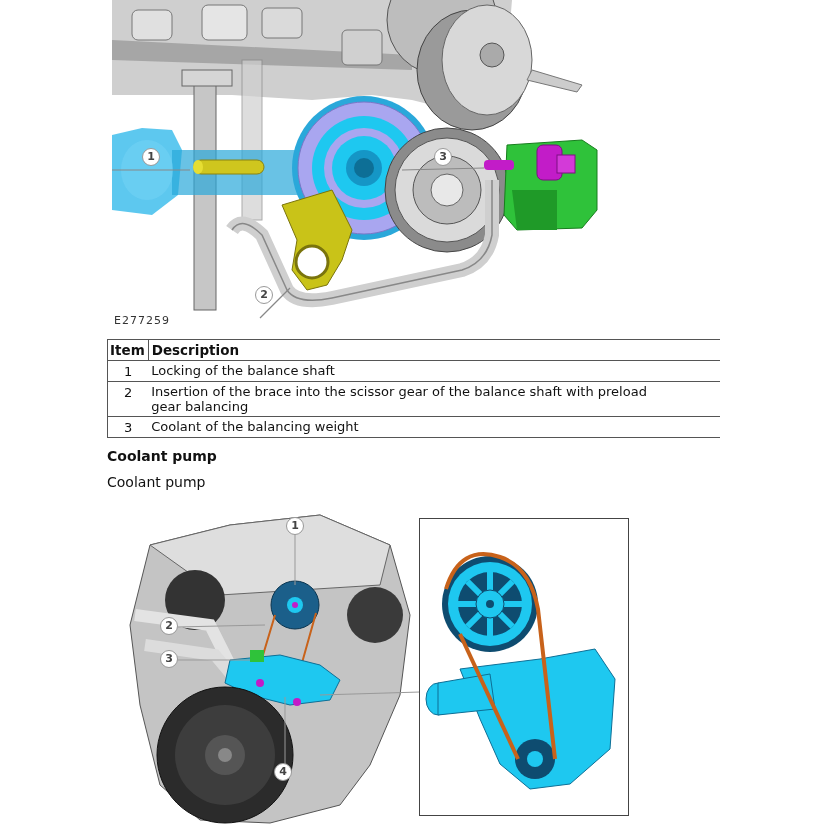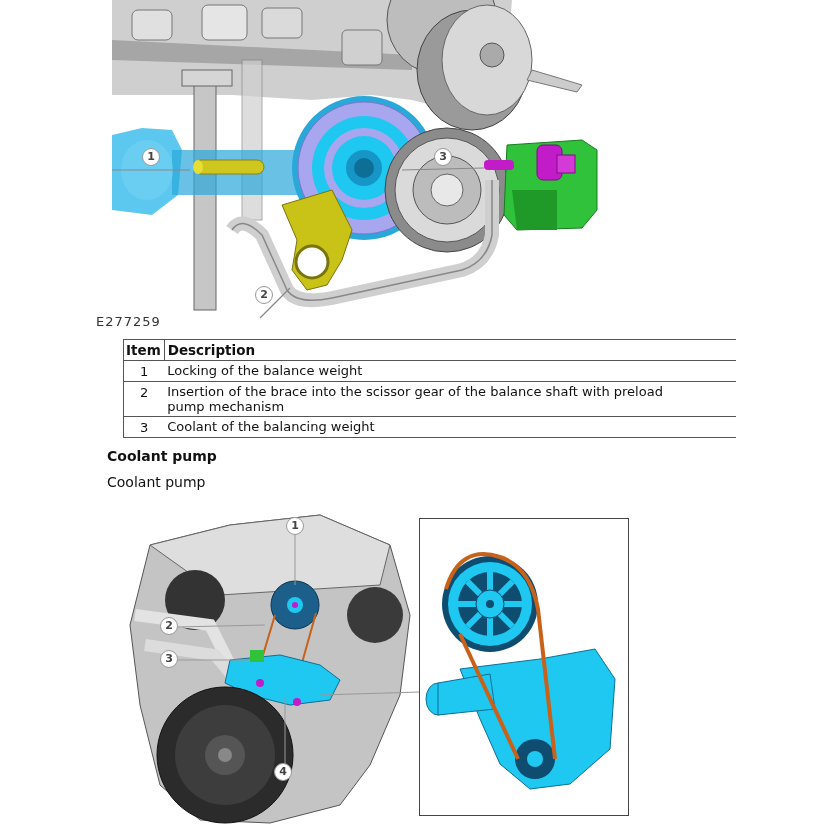--- a/index.html
+++ b/index.html
@@ -1,22 +1,22 @@
 <!DOCTYPE html>
 <html><head>
 <meta charset="utf-8">
 <style>
   html, body { margin: 0; padding: 0; background: #ffffff; }
   body { width: 829px; height: 829px; position: relative; overflow: hidden;
          font-family: "DejaVu Sans", "Liberation Sans", sans-serif; color: #111; }
   .abs { position: absolute; }
   .fig-top { left: 112px; top: 0; width: 520px; height: 330px; }
-  .fig-code { left: 96px; top: 314px; font-size: 13px; letter-spacing: 1px; color: #333; }
+  .fig-code { left: 114px; top: 314px; font-size: 11px; letter-spacing: 1px; color: #333; }
   .tbl { left: 107px; top: 339px; width: 613px; }
-  .tbl table { border-collapse: collapse; width: 100%; font-size: 13px; margin-left: 16px; }
+  .tbl table { border-collapse: collapse; width: 100%; font-size: 13px; }
   .tbl th, .tbl td { padding: 2px 3px; text-align: left; vertical-align: top; }
   .tbl thead tr { border-top: 1.5px solid #555; border-bottom: 1.5px solid #555; }
   .tbl tbody tr { border-bottom: 1.5px solid #555; }
   .tbl table { border-left: 1.5px solid #555; }
   .tbl th { font-weight: bold; font-size: 13.5px; line-height: 16px; }
   .tbl th.item { width: 33px; border-right: 1.5px solid #555; padding-left: 2px; }
   .tbl td { line-height: 15px; }
   .tbl td.num { text-align: center; width: 33px; padding-top: 3px; }
   .section-title { left: 107px; top: 448px; font-weight: bold; font-size: 14px; }
   .section-sub { left: 107px; top: 474px; font-size: 14px; }
@@ -99,25 +99,25 @@
   <table>
     <thead>
       <tr>
         <th class="item">Item</th>
         <th>Description</th>
       </tr>
     </thead>
     <tbody>
       <tr>
         <td class="num">1</td>
-        <td>Locking of the balance weight</td>
+        <td>Locking of the balance shaft</td>
       </tr>
       <tr>
         <td class="num">2</td>
-        <td style="padding-right:70px;">Insertion of the brace into the scissor gear of the balance shaft with preload pump mechanism</td>
+        <td style="padding-right:70px;">Insertion of the brace into the scissor gear of the balance shaft with preload gear balancing</td>
       </tr>
       <tr>
         <td class="num">3</td>
         <td>Coolant of the balancing weight</td>
       </tr>
     </tbody>
   </table>
 </div>
 
 <div class="abs section-title">Coolant pump</div>

